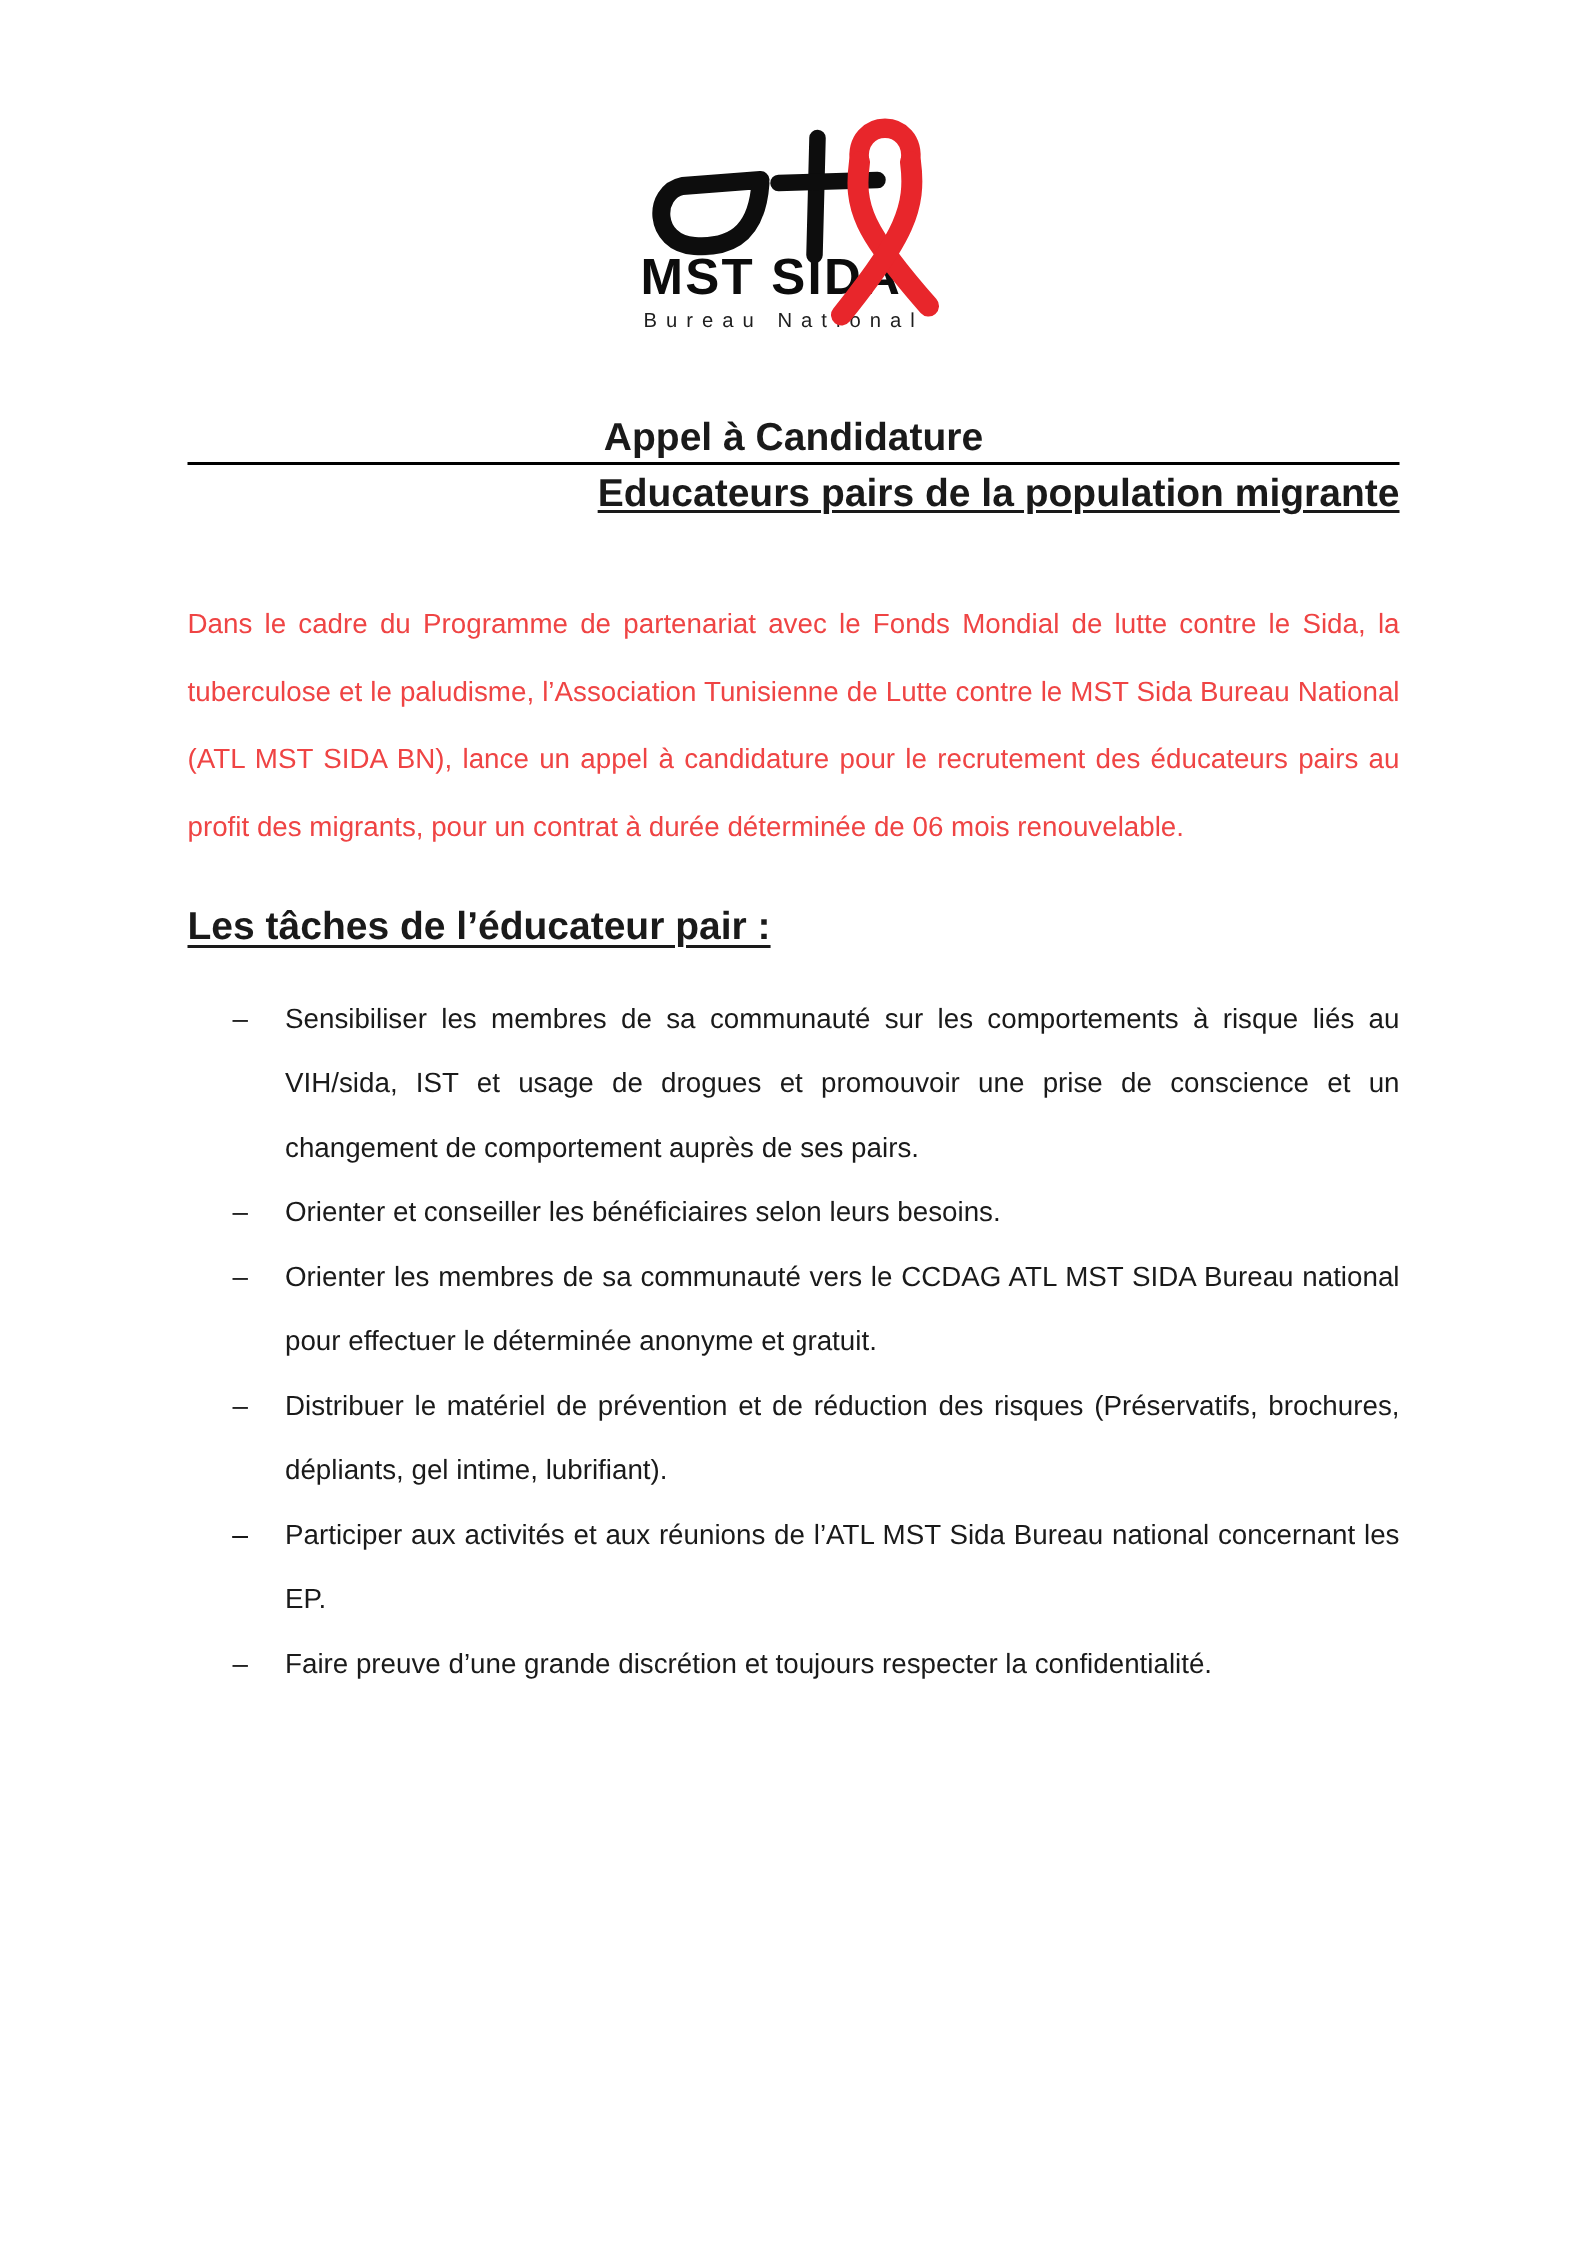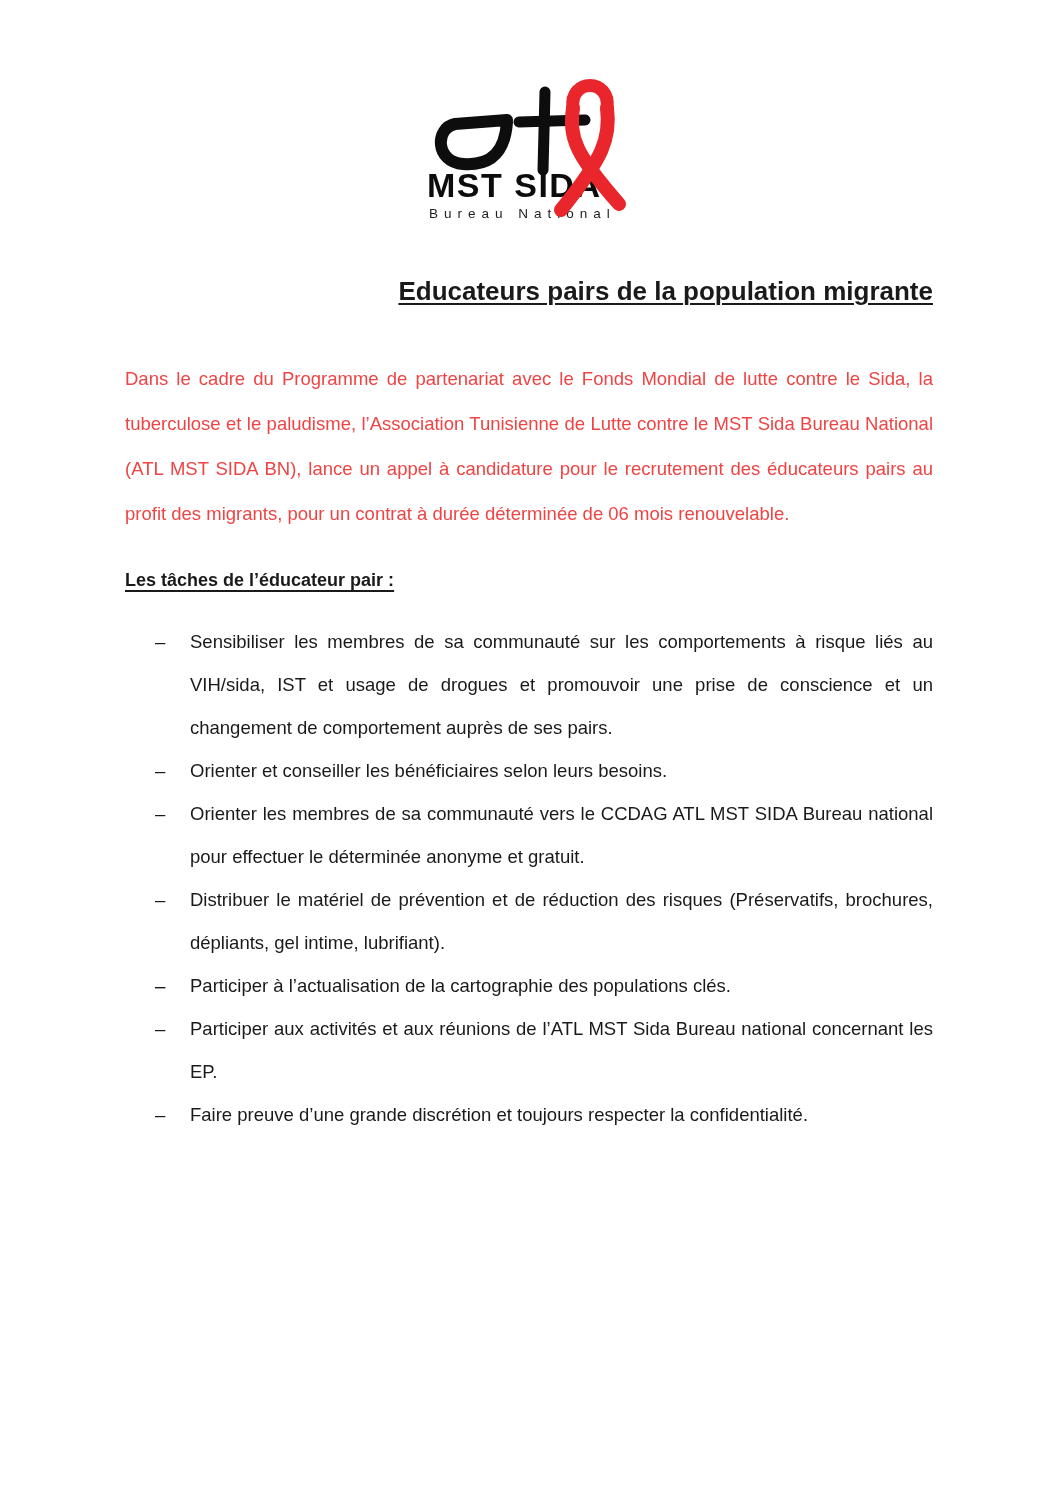--- a/index.html
+++ b/index.html
@@ -29,21 +29,21 @@
     font-size:26px;font-weight:700;text-align:right;line-height:30px;margin-top:3px;
     text-decoration:underline;text-decoration-thickness:2px;text-underline-offset:3px;
   }
   
   .intro{
     margin-top:50px;font-size:18.5px;line-height:45px;
     text-align:justify;color:#ef4444;
   }
   
   .tasks-heading{
-    margin-top:30px;font-size:18px;font-weight:700;line-height:28px;
+    margin-top:30px;font-size:26px;font-weight:700;line-height:28px;
     text-decoration:underline;text-decoration-thickness:2px;text-underline-offset:4px;
   }
   .tasks-list{margin-top:26px;font-size:18.5px;}
   .task-item{
     position:relative;padding-left:65px;line-height:43px;text-align:justify;color:#1a1a1a;
   }
   .task-item .dash{position:absolute;left:30px;top:0;}
 </style>
 </head>
 <body>
@@ -60,20 +60,21 @@
       <path d="M 122 26 L 120 104" fill="none" stroke="#0d0d0d" stroke-width="11" stroke-linecap="round"></path>
       <path d="M 96 56 L 162 54" fill="none" stroke="#0d0d0d" stroke-width="11" stroke-linecap="round"></path>
 
       <path d="M 150 42 C 146 12 188 12 184 42" fill="none" stroke="#e8262b" stroke-width="13" stroke-linecap="round"></path>
       <path d="M 150 42 C 146 72 152 88 196 138" fill="none" stroke="#e8262b" stroke-width="14" stroke-linecap="round"></path>
       <path d="M 184 42 C 188 72 180 92 138 144" fill="none" stroke="#e8262b" stroke-width="14" stroke-linecap="round"></path>
     </svg>
   </header>
 
   <section class="title-block">
+    <div class="title-line1">Appel à Candidature</div>
     <div class="title-line2">Educateurs pairs de la population migrante</div>
   </section>
 
   <p class="intro">Dans le cadre du Programme de partenariat avec le Fonds Mondial de lutte contre le Sida, la tuberculose et le paludisme, l’Association Tunisienne de Lutte contre le MST Sida Bureau National (ATL MST SIDA BN), lance un appel à candidature pour le recrutement des éducateurs pairs au profit des migrants, pour un contrat à durée déterminée de 06 mois renouvelable.</p>
 
   <h2 class="tasks-heading">Les tâches de l’éducateur pair :</h2>
 
   <div class="tasks-list">
 
       <div class="task-item">
@@ -95,21 +96,20 @@
         <span class="dash">–</span>
         <span>Distribuer le matériel de prévention et de réduction des risques (Préservatifs, brochures, dépliants, gel intime, lubrifiant).</span>
       </div>
 
       <div class="task-item">
         <span class="dash">–</span>
       </div>
 
       <div class="task-item">
         <span class="dash">–</span>
-        <span>Participer à l’actualisation de la cartographie des populations clés.</span>
       </div>
 
       <div class="task-item">
         <span class="dash">–</span>
         <span>Participer aux activités et aux réunions de l’ATL MST Sida Bureau national concernant les EP.</span>
       </div>
 
       <div class="task-item">
         <span class="dash">–</span>
         <span>Faire preuve d’une grande discrétion et toujours respecter la confidentialité.</span>

